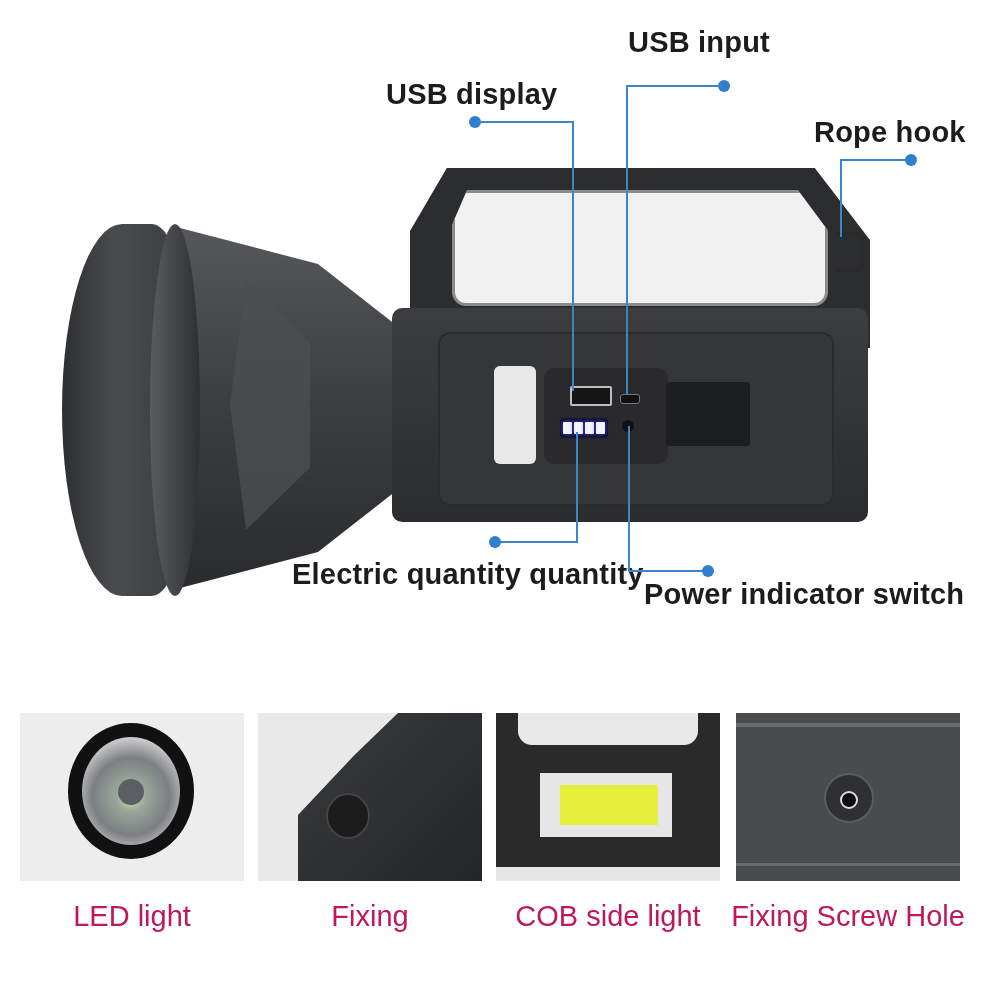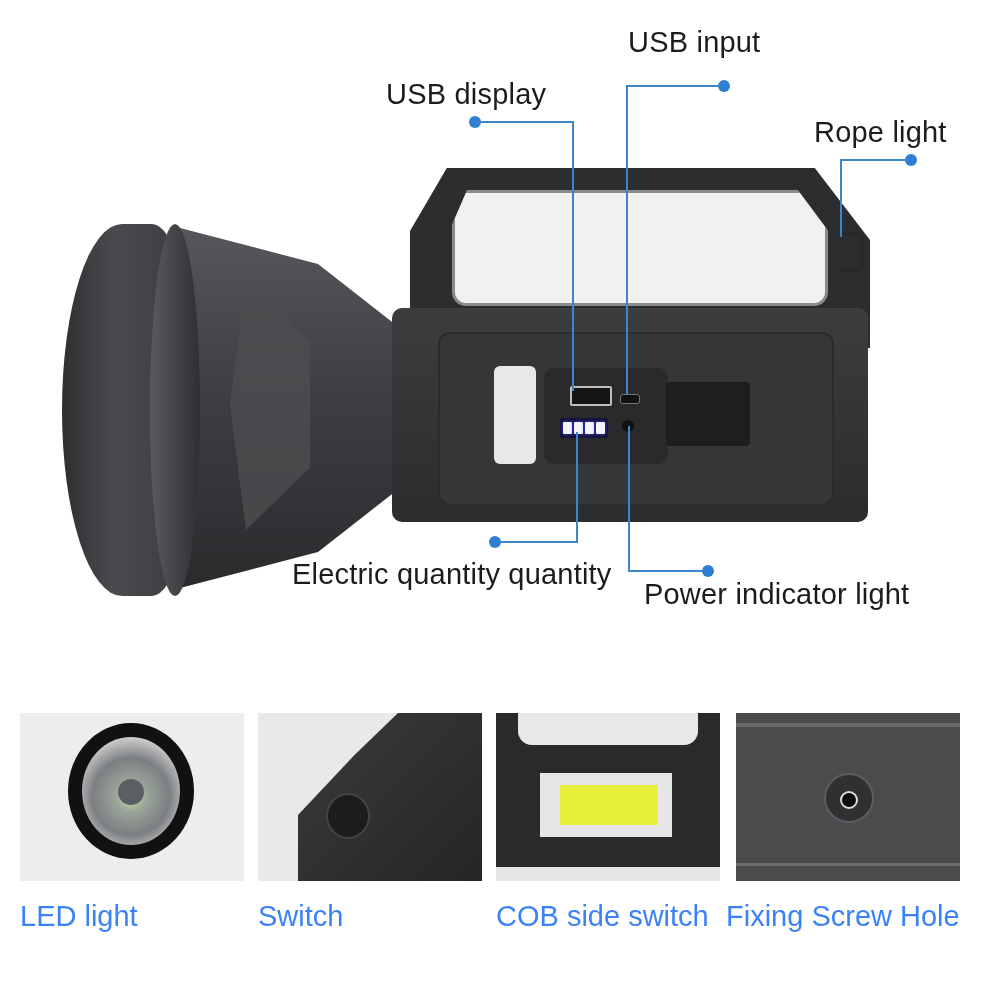--- a/index.html
+++ b/index.html
@@ -1,18 +1,18 @@
 <!DOCTYPE html>
 <html><head>
 <meta charset="utf-8">
 <style>
   html,body{margin:0;padding:0;}
   body{width:1000px;height:1000px;background:#ffffff;position:relative;overflow:hidden;font-family:"Liberation Sans",sans-serif;color:#1a1a1a;}
   .abs{position:absolute;}
-  .callout-label{position:absolute;font-size:29px;letter-spacing:0.2px;color:#1c1c1c;white-space:nowrap;}
+  .callout-label{position:absolute;font-size:29px;letter-spacing:0.2px;color:#1c1c1c;white-space:nowrap;font-weight:bold;}
   .line{position:absolute;background:#3a86c8;}
   .dot{position:absolute;width:12px;height:12px;border-radius:50%;background:#2f7fd0;}
   
   .head-outer{left:62px;top:224px;width:130px;height:372px;border-radius:60px 40px 40px 60px / 186px 150px 150px 186px;background:linear-gradient(90deg,#2e2f31,#4a4b4e 40%,#3a3b3d);}
   .head-rim{left:150px;top:224px;width:50px;height:372px;border-radius:25px/186px;background:linear-gradient(90deg,#5a5b5e,#2e2f31);}
   .head-cone{left:180px;top:228px;width:230px;height:360px;background:linear-gradient(180deg,#56575a,#3c3d40 50%,#2a2b2d);clip-path:polygon(0 0,60% 10%,100% 30%,100% 70%,60% 90%,0 100%);}
   .cone-rib{left:230px;top:280px;width:80px;height:250px;background:#4c4d50;clip-path:polygon(20% 0,100% 25%,100% 75%,20% 100%,0 50%);opacity:.8;}
   .handle-frame{left:410px;top:168px;width:460px;height:180px;background:#2c2d2f;clip-path:polygon(8% 0,88% 0,100% 40%,100% 100%,0 100%,0 35%);}
   .handle-hole{left:452px;top:190px;width:370px;height:110px;background:#f1f1f1;border-radius:14px;border:3px solid #8a8b8d;clip-path:polygon(4% 0,92% 0,100% 35%,100% 100%,0 100%,0 30%);}
   .body{left:392px;top:308px;width:476px;height:214px;background:linear-gradient(180deg,#3c3d3f,#2b2c2e);border-radius:10px;}
@@ -21,21 +21,21 @@
   .window{left:666px;top:382px;width:84px;height:64px;background:#1d1e20;border-radius:4px;}
   .cap{left:494px;top:366px;width:42px;height:98px;background:#e8e8e8;border-radius:6px;}
   .usb-port{left:570px;top:386px;width:38px;height:16px;background:#151515;border:2px solid #bfbfbf;border-radius:2px;}
   .micro-port{left:620px;top:394px;width:18px;height:8px;background:#111;border-radius:3px;border:1px solid #777;}
   .btn-dot{left:622px;top:420px;width:12px;height:12px;background:#111;border-radius:50%;}
   .bat{position:absolute;top:422px;width:9px;height:12px;background:#f4f4ff;border-radius:1px;box-shadow:0 0 4px #3b3bff;}
   .bat-bg{left:560px;top:418px;width:48px;height:20px;background:#141430;border-radius:3px;}
   .rope-hook{left:836px;top:232px;width:24px;height:32px;border:4px solid #2a2a2a;border-left:none;border-radius:0 8px 8px 0;}
   
   .thumb{position:absolute;top:713px;height:168px;overflow:hidden;}
-  .thumb-label{position:absolute;top:900px;font-size:29px;color:#3b82f6;white-space:nowrap;}
+  .thumb-label{position:absolute;top:900px;font-size:29px;color:#be185d;white-space:nowrap;text-align:center;}
   .t1{left:20px;width:224px;background:#ededed;}
   .t2{left:258px;width:224px;background:#e9e9e9;}
   .t3{left:496px;width:224px;background:#2a2a2b;}
   .t4{left:736px;width:224px;background:#4a4b4d;}
 </style>
 </head>
 <body>
 
 <div>
   <div class="abs head-outer"></div>
@@ -68,60 +68,60 @@
 </div>
 
 <div>
   <span class="callout-label" style="left:628px;top:26px">USB input</span>
   <div class="dot" style="left:718px;top:80px"></div>
   <div class="line" style="left:626px;top:85px;width:96px;height:2px"></div>
   <div class="line" style="left:626px;top:85px;width:2px;height:310px"></div>
 </div>
 
 <div>
-  <span class="callout-label" style="left:814px;top:116px">Rope light</span>
+  <span class="callout-label" style="left:814px;top:116px">Rope hook</span>
   <div class="dot" style="left:905px;top:154px"></div>
   <div class="line" style="left:840px;top:159px;width:68px;height:2px"></div>
   <div class="line" style="left:840px;top:159px;width:2px;height:78px"></div>
 </div>
 
 <div>
   <div class="line" style="left:576px;top:432px;width:2px;height:110px"></div>
   <div class="line" style="left:495px;top:541px;width:83px;height:2px"></div>
   <div class="dot" style="left:489px;top:536px"></div>
   <span class="callout-label" style="left:292px;top:558px">Electric quantity quantity</span>
 </div>
 
 <div>
   <div class="line" style="left:628px;top:426px;width:2px;height:145px"></div>
   <div class="line" style="left:628px;top:570px;width:80px;height:2px"></div>
   <div class="dot" style="left:702px;top:565px"></div>
-  <span class="callout-label" style="left:644px;top:578px">Power indicator light</span>
+  <span class="callout-label" style="left:644px;top:578px">Power indicator switch</span>
 </div>
 
 <div class="thumb t1">
   <div class="abs" style="left:48px;top:10px;width:126px;height:136px;border-radius:50%;background:#111;"></div>
   <div class="abs" style="left:62px;top:24px;width:98px;height:108px;border-radius:50%;background:radial-gradient(circle at 50% 55%,#cfe8a0 0,#9aa59a 20%,#7c7f82 50%,#c9c9c9 75%,#8a8a8a 100%);"></div>
   <div class="abs" style="left:98px;top:66px;width:26px;height:26px;border-radius:50%;background:#5b5e63;"></div>
 </div>
 <div class="thumb-label" style="left:20px;width:224px">LED light</div>
 
 <div class="thumb t2">
   <div class="abs" style="left:40px;top:0;width:200px;height:170px;background:linear-gradient(135deg,#3a3b3d,#232425);clip-path:polygon(50% 0,100% 0,100% 100%,0 100%,0 60%,28% 25%);"></div>
   <div class="abs" style="left:68px;top:80px;width:40px;height:42px;border-radius:50%;background:#1c1c1d;border:2px solid #444;"></div>
 </div>
-<div class="thumb-label" style="left:258px;width:224px">Switch</div>
+<div class="thumb-label" style="left:258px;width:224px">Fixing</div>
 
 <div class="thumb t3">
   <div class="abs" style="left:22px;top:0;width:180px;height:32px;background:#e8e8e8;border-radius:0 0 14px 14px;"></div>
   <div class="abs" style="left:44px;top:60px;width:132px;height:64px;background:#e6e6e6;"></div>
   <div class="abs" style="left:64px;top:72px;width:98px;height:40px;background:#e6ef3a;"></div>
   <div class="abs" style="left:0;top:154px;width:224px;height:14px;background:#e6e6e6;"></div>
 </div>
-<div class="thumb-label" style="left:496px;width:224px">COB side switch</div>
+<div class="thumb-label" style="left:496px;width:224px">COB side light</div>
 
 <div class="thumb t4">
   <div class="abs" style="left:0;top:10px;width:224px;height:4px;background:#6a6b6d;"></div>
   <div class="abs" style="left:0;top:150px;width:224px;height:3px;background:#6a6b6d;"></div>
   <div class="abs" style="left:88px;top:60px;width:46px;height:46px;border-radius:50%;background:#2f3032;border:2px solid #5c5d60;"></div>
   <div class="abs" style="left:104px;top:78px;width:14px;height:14px;border-radius:50%;background:#0d0d0d;border:2px solid #dcdcdc;"></div>
 </div>
 <div class="thumb-label" style="left:726px;width:244px">Fixing Screw Hole</div>
 
 </body></html>

